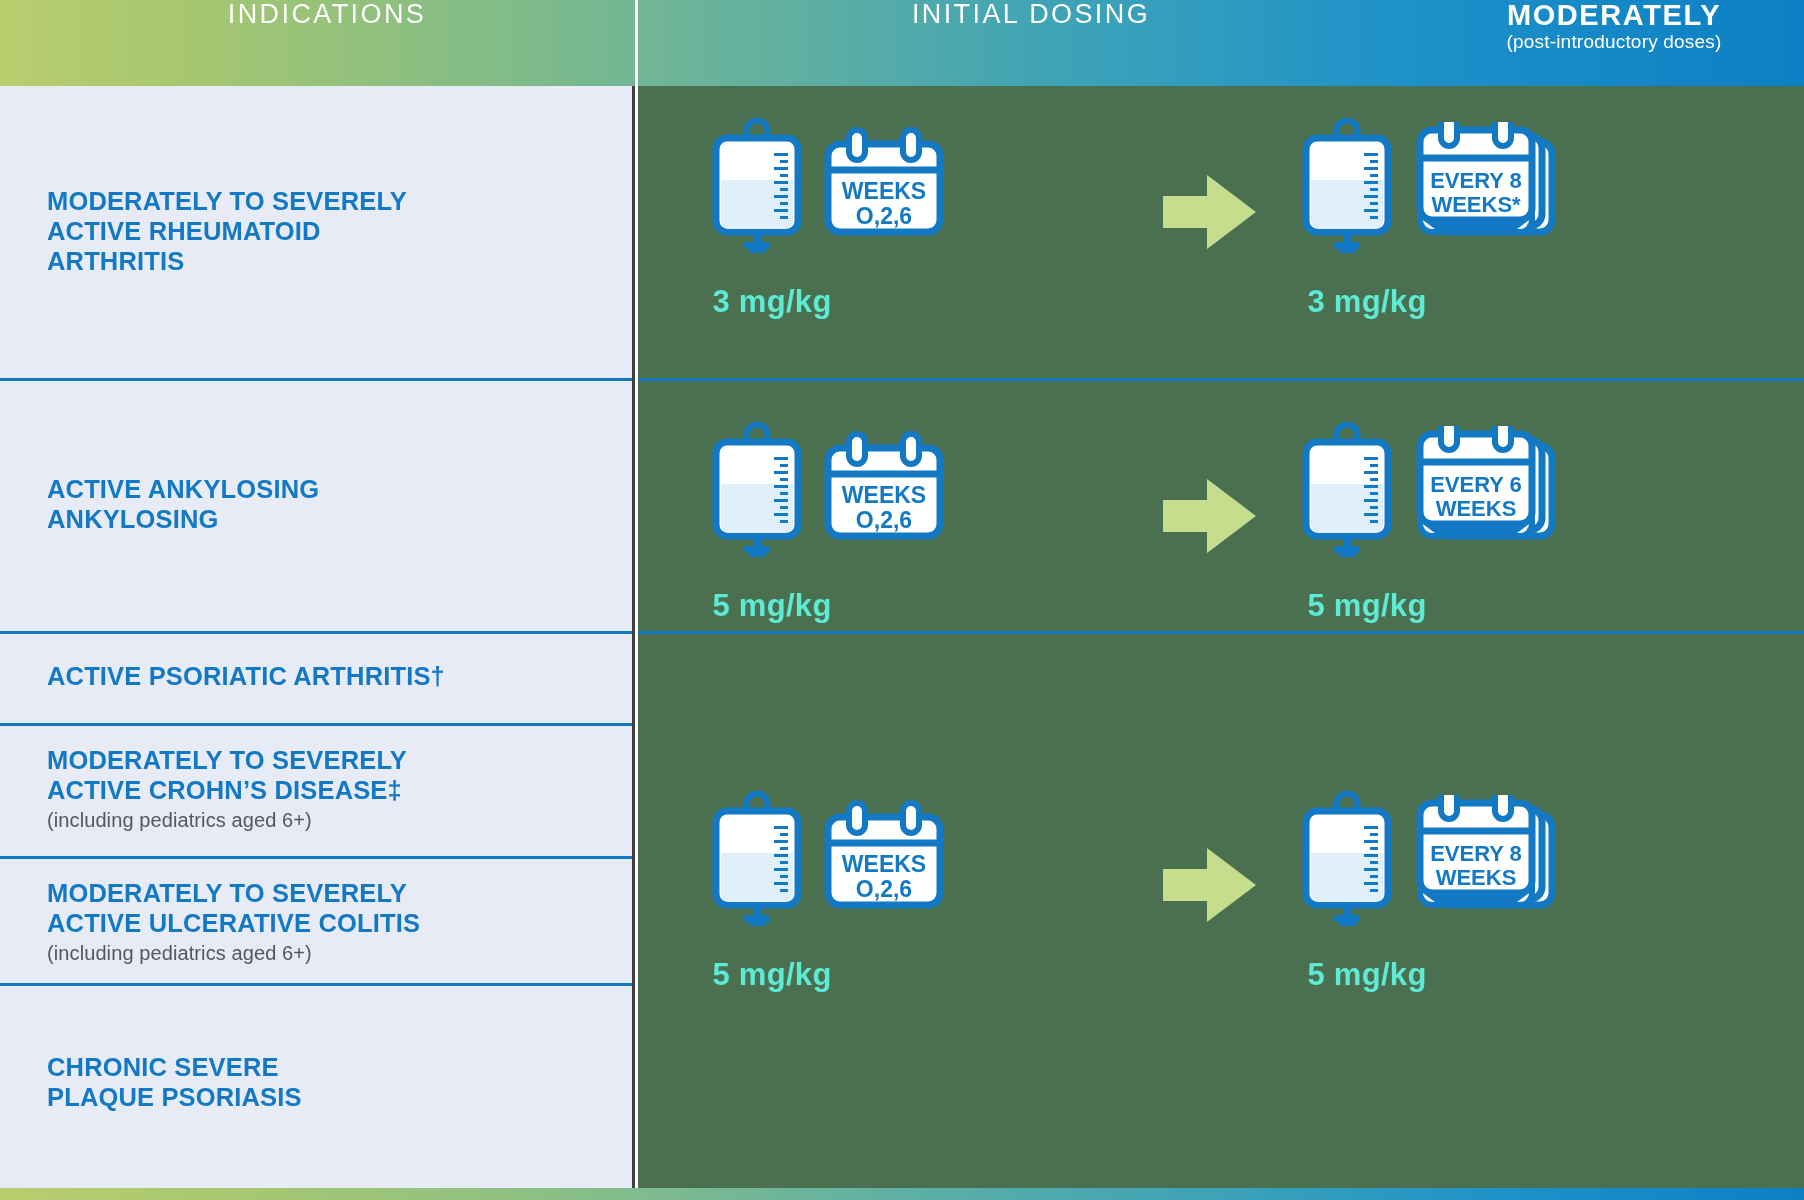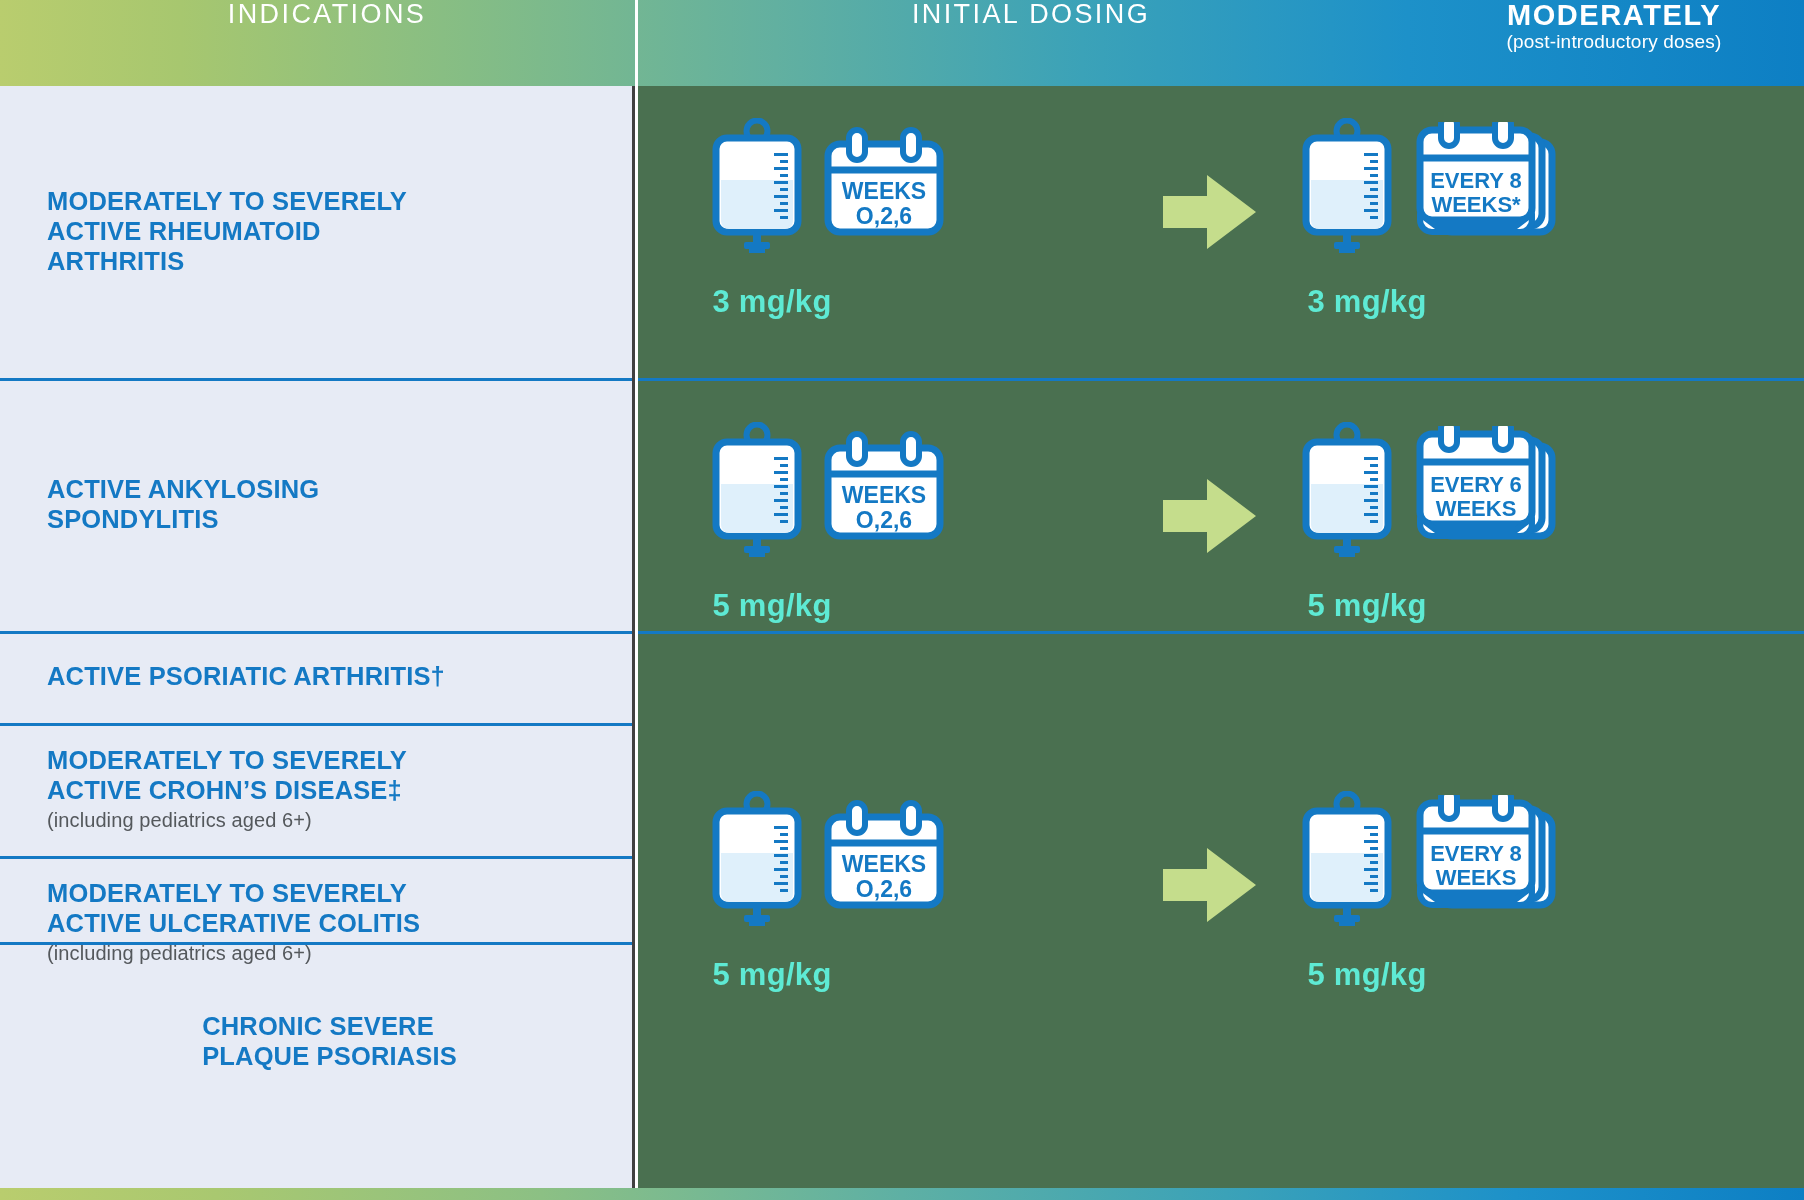--- a/index.html
+++ b/index.html
@@ -160,21 +160,21 @@
           <span>MODERATELY TO SEVERELY</span><br>
           <span>ACTIVE RHEUMATOID</span><br>
           <span>ARTHRITIS</span>
         </div>
       </div>
 
       <div class="ind-row" style="top:292px; height:253px;">
         <div class="divider-top"></div>
         <div class="ind-title">
           <span>ACTIVE ANKYLOSING</span><br>
-          <span>SPONDYLITIS</span>
+          <span>ANKYLOSING</span>
         </div>
       </div>
 
       <div class="ind-row" style="top:545px; height:92px;">
         <div class="divider-top"></div>
         <div class="ind-title">ACTIVE PSORIATIC ARTHRITIS†</div>
       </div>
 
       <div class="ind-row" style="top:637px; height:133px;">
         <div class="divider-top"></div>
@@ -187,21 +187,21 @@
 
       <div class="ind-row" style="top:770px; height:133px;">
         <div class="divider-top"></div>
         <div class="ind-title">
           <span>MODERATELY TO SEVERELY</span><br>
           <span>ACTIVE ULCERATIVE COLITIS</span>
         </div>
         <div class="ind-sub">(including pediatrics aged 6+)</div>
       </div>
 
-      <div class="ind-row" style="top:856px; height:199px;align-items:center;">
+      <div class="ind-row" style="top:897px; height:199px;">
         <div class="divider-top"></div>
         <div class="ind-title">
           <span>CHRONIC SEVERE</span><br>
           <span>PLAQUE PSORIASIS</span>
         </div>
       </div>
     </div>
 
     <div class="right-col">
 

